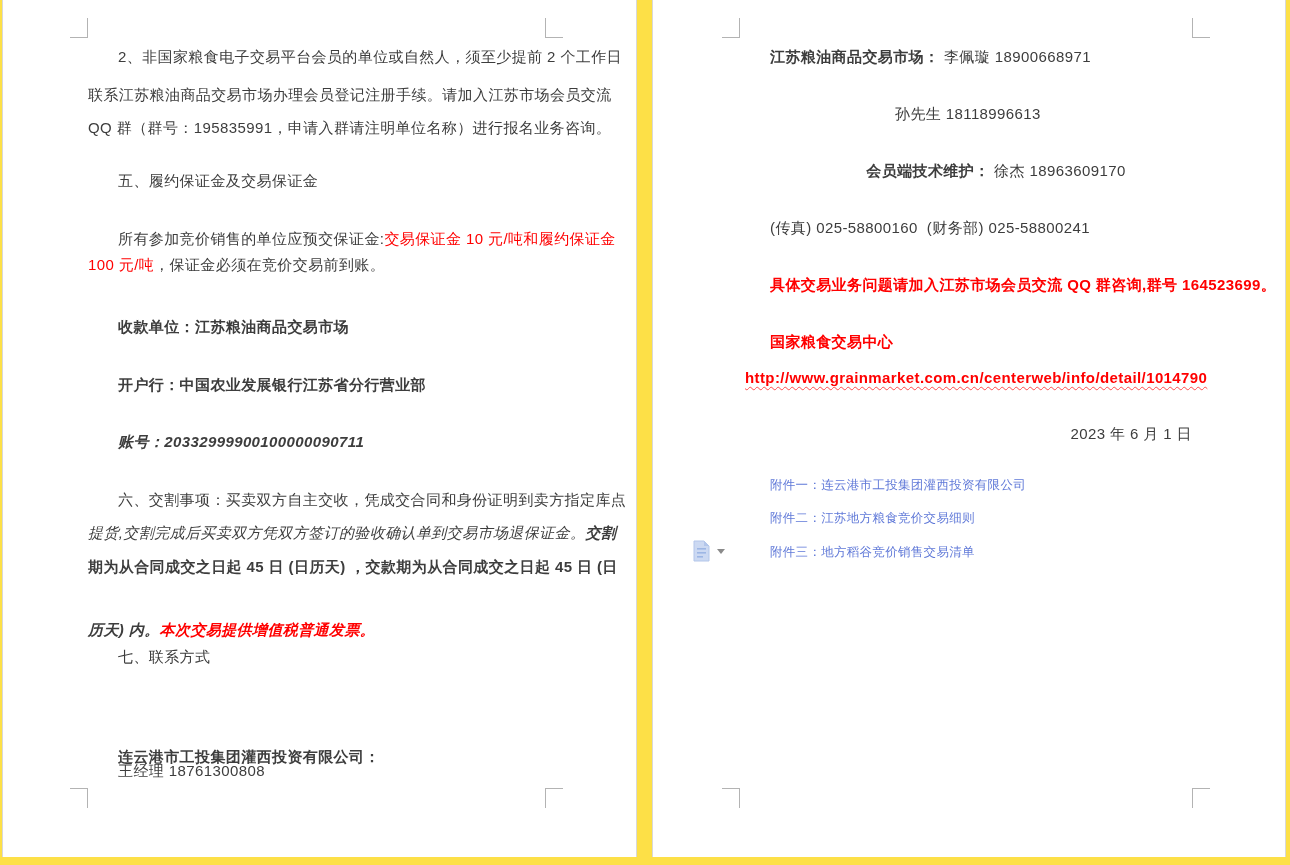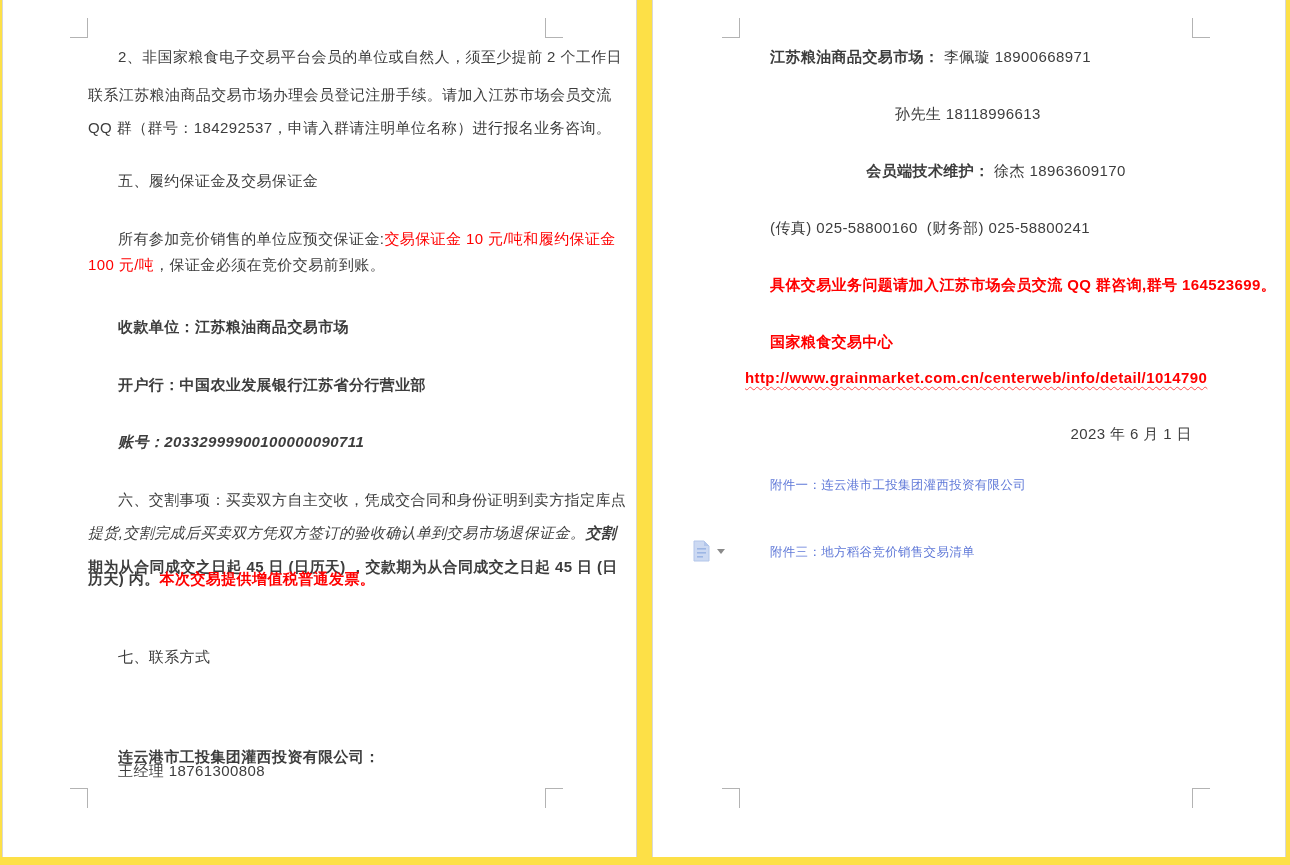--- a/index.html
+++ b/index.html
@@ -75,35 +75,35 @@
 
   <div id="page-left" class="page"></div>
 
   <div class="crop tl" style="left:70px;top:18px;"></div>
   <div class="crop tr" style="left:545px;top:18px;"></div>
   <div class="crop bl" style="left:70px;top:788px;"></div>
   <div class="crop br" style="left:545px;top:788px;"></div>
 
   <div class="ln lp ind" style="top:46px;">2、非国家粮食电子交易平台会员的单位或自然人，须至少提前 2 个工作日</div>
   <div class="ln lp" style="top:84px;">联系江苏粮油商品交易市场办理会员登记注册手续。请加入江苏市场会员交流</div>
-  <div class="ln lp" style="top:117px;">QQ 群（群号：184292537，申请入群请注明单位名称）进行报名业务咨询。</div>
+  <div class="ln lp" style="top:117px;">QQ 群（群号：195835991，申请入群请注明单位名称）进行报名业务咨询。</div>
 
   <div class="ln lp ind" style="top:170px;">五、履约保证金及交易保证金</div>
 
   <div class="ln lp ind" style="top:228px;"><span>所有参加竞价销售的单位应预交保证金:</span><span class="r">交易保证金 10 元/吨和履约保证金</span></div>
   <div class="ln lp" style="top:254px;"><span class="r">100 元/吨</span><span>，保证金必须在竞价交易前到账。</span></div>
 
   <div class="ln lp ind b" style="top:316px;">收款单位：江苏粮油商品交易市场</div>
   <div class="ln lp ind b" style="top:374px;">开户行：中国农业发展银行江苏省分行营业部</div>
   <div class="ln lp ind b" style="top:431px;font-style:italic;">账号：20332999900100000090711</div>
 
   <div class="ln lp ind" style="top:489px;">六、交割事项：买卖双方自主交收，凭成交合同和身份证明到卖方指定库点</div>
   <div class="ln lp" style="top:522px;font-style:italic;"><span>提货,交割完成后买卖双方凭双方签订的验收确认单到交易市场退保证金。</span><span class="b">交割</span></div>
   <div class="ln lp b" style="top:556px;">期为从合同成交之日起 45 日 (日历天) ，交款期为从合同成交之日起 45 日 (日</div>
-  <div class="ln lp" style="top:568px;"><span class="b">历天) 内。</span><span class="b r">本次交易提供增值税普通发票。</span></div>
+  <div class="ln lp" style="top:619px;font-style:italic;"><span class="b">历天) 内。</span><span class="b r">本次交易提供增值税普通发票。</span></div>
 
   <div class="ln lp ind" style="top:646px;">七、联系方式</div>
   <div class="ln lp ind b" style="top:704px;margin-top:42px;">连云港市工投集团灌西投资有限公司：</div>
   <div class="ln lp ind" style="top:760px;">王经理 18761300808</div>
 
   <div id="page-right" class="page"></div>
 
   <div class="crop tl" style="left:722px;top:18px;"></div>
   <div class="crop tr" style="left:1192px;top:18px;"></div>
   <div class="crop bl" style="left:722px;top:788px;"></div>
@@ -114,20 +114,21 @@
   <div class="ln rp ind" style="top:160px;text-align:center;"><span class="b">会员端技术维护：</span><span> 徐杰 18963609170</span></div>
   <div class="ln rp ind" style="top:217px;">(传真) 025-58800160  (财务部) 025-58800241</div>
 
   <div class="ln rp ind b r" style="top:274px;">具体交易业务问题请加入江苏市场会员交流 QQ 群咨询,群号 164523699。</div>
   <div class="ln rp ind b r" style="top:331px;">国家粮食交易中心</div>
   <div class="ln rp b r url" style="top:367px;padding-left:5px;">http://www.grainmarket.com.cn/centerweb/info/detail/1014790</div>
 
   <div class="ln rp date-line" style="top:423px;">2023 年 6 月 1 日</div>
 
   <div class="ln rp ind att" style="top:474px;">附件一：连云港市工投集团灌西投资有限公司</div>
+  <div class="ln rp ind att" style="top:507px;">附件二：江苏地方粮食竞价交易细则</div>
   <div class="ln rp ind att" style="top:541px;">附件三：地方稻谷竞价销售交易清单</div>
 
   <div id="obj-icon">
     <svg width="20" height="24" viewBox="0 0 20 24">
       <path d="M2 2 h10 l5 5 v15 h-15 z" fill="#ccd9f2" stroke="#b3c6ea" stroke-width="1"></path>
       <path d="M12 2 l5 5 h-5 z" fill="#b3c6ea"></path>
       <rect x="5" y="9" width="9" height="1.6" fill="#9db6e4"></rect>
       <rect x="5" y="13" width="9" height="1.6" fill="#9db6e4"></rect>
       <rect x="5" y="17" width="6" height="1.6" fill="#9db6e4"></rect>
     </svg>

